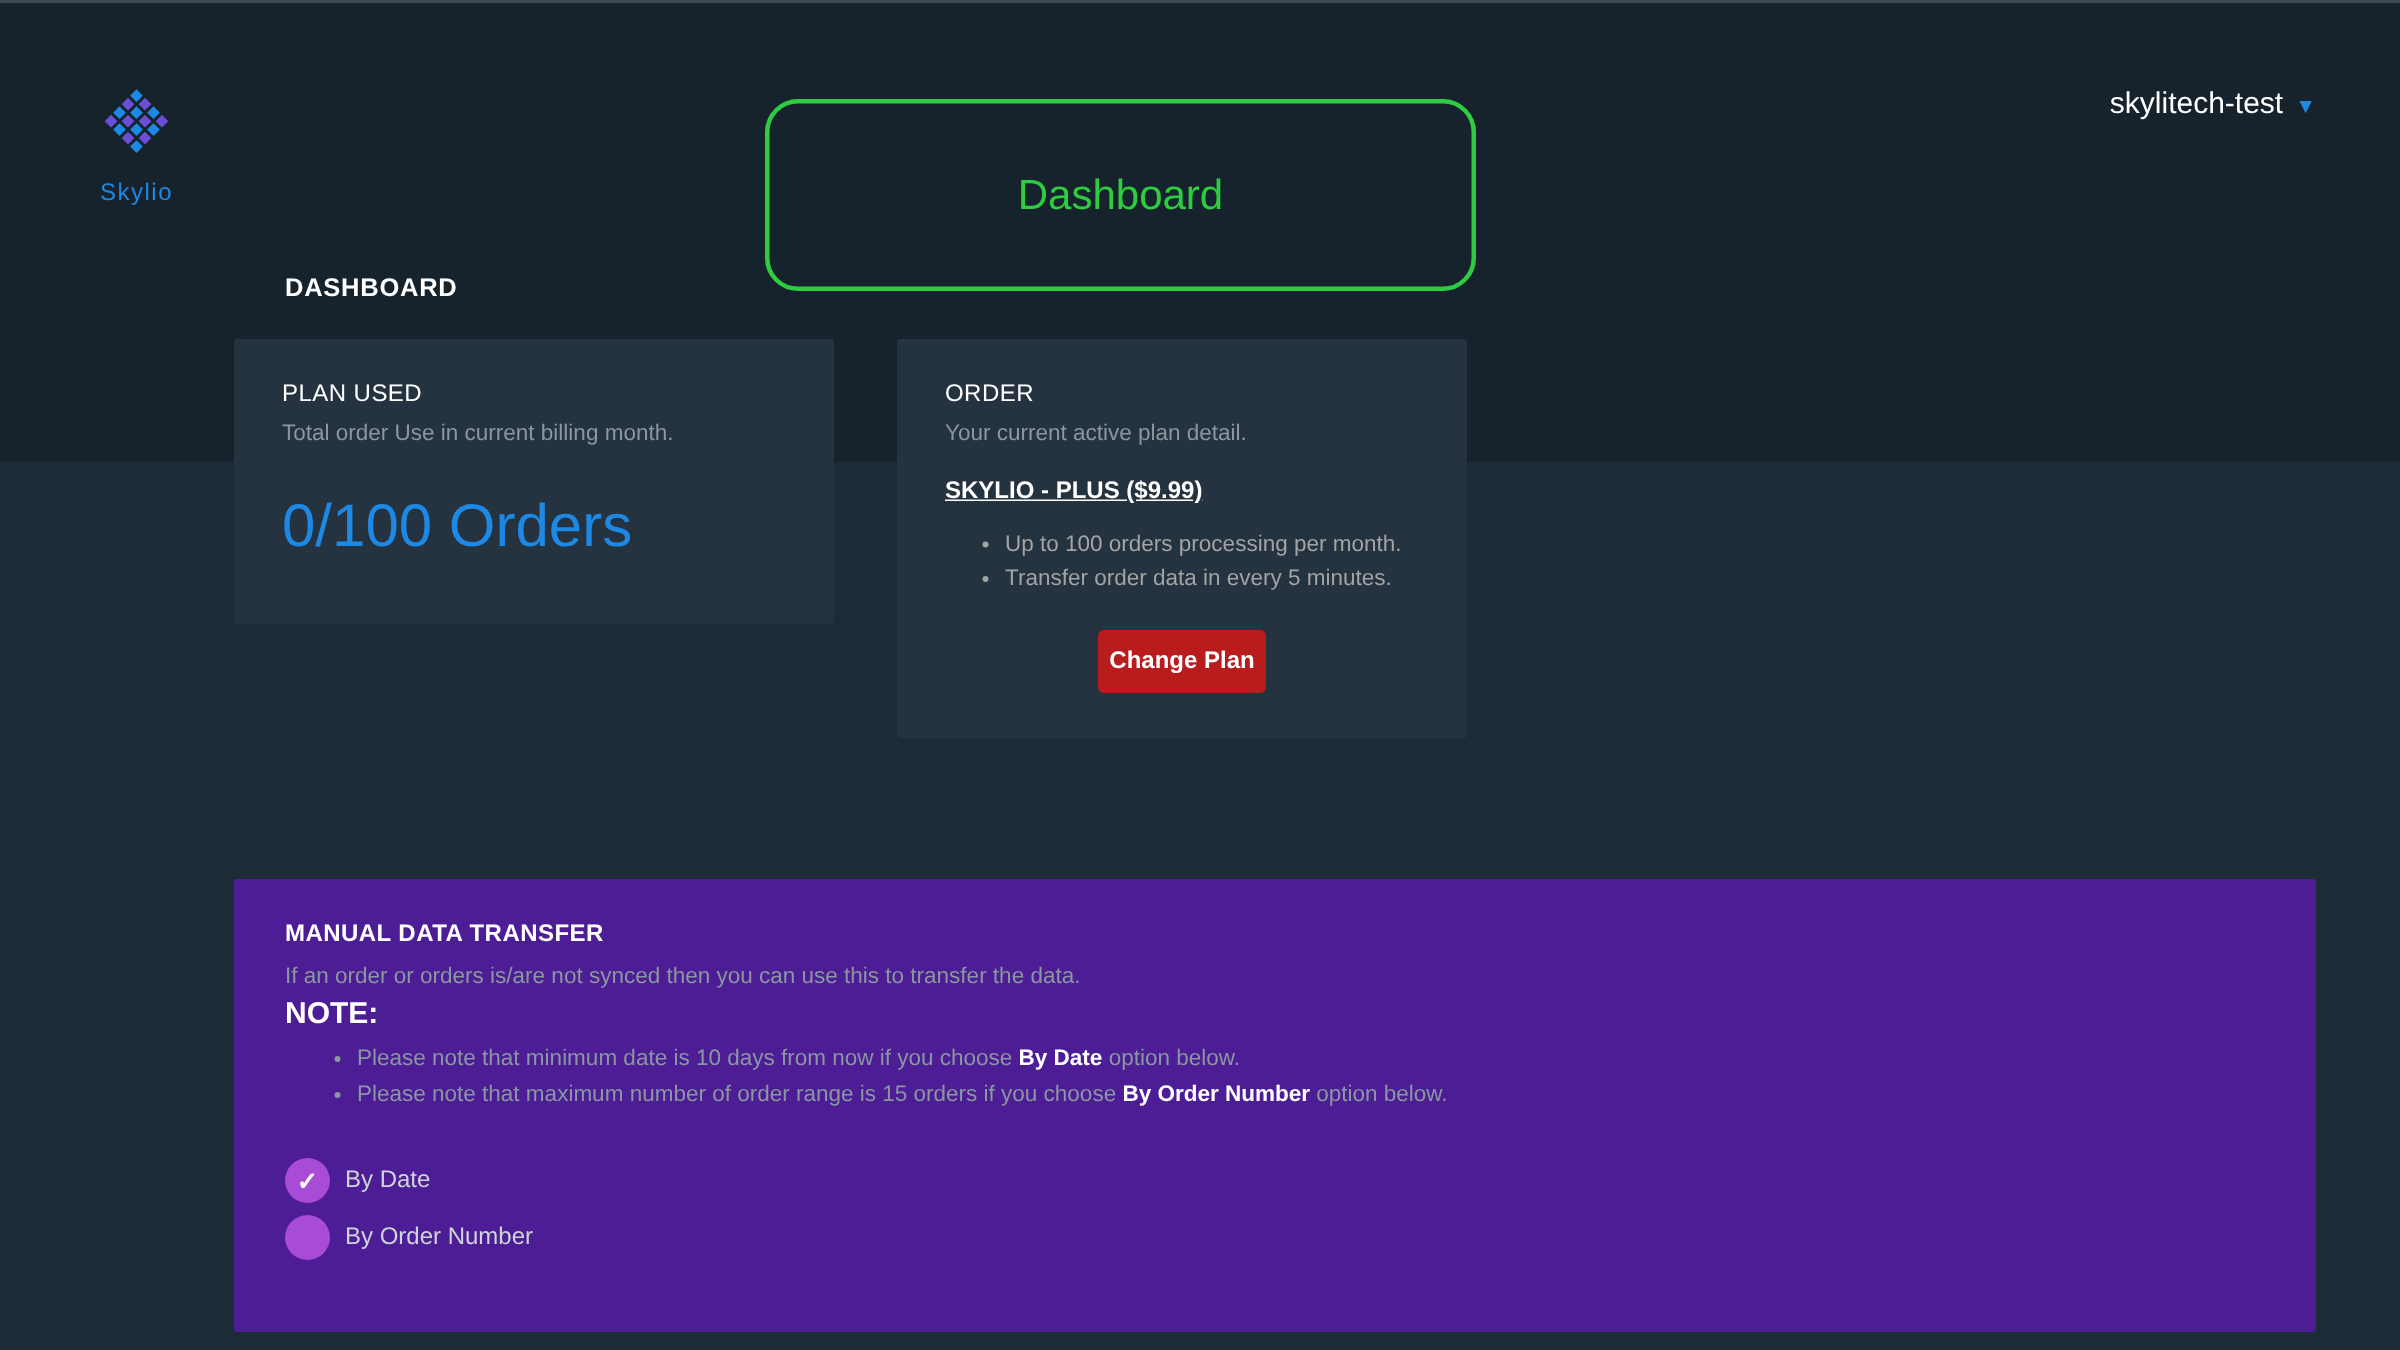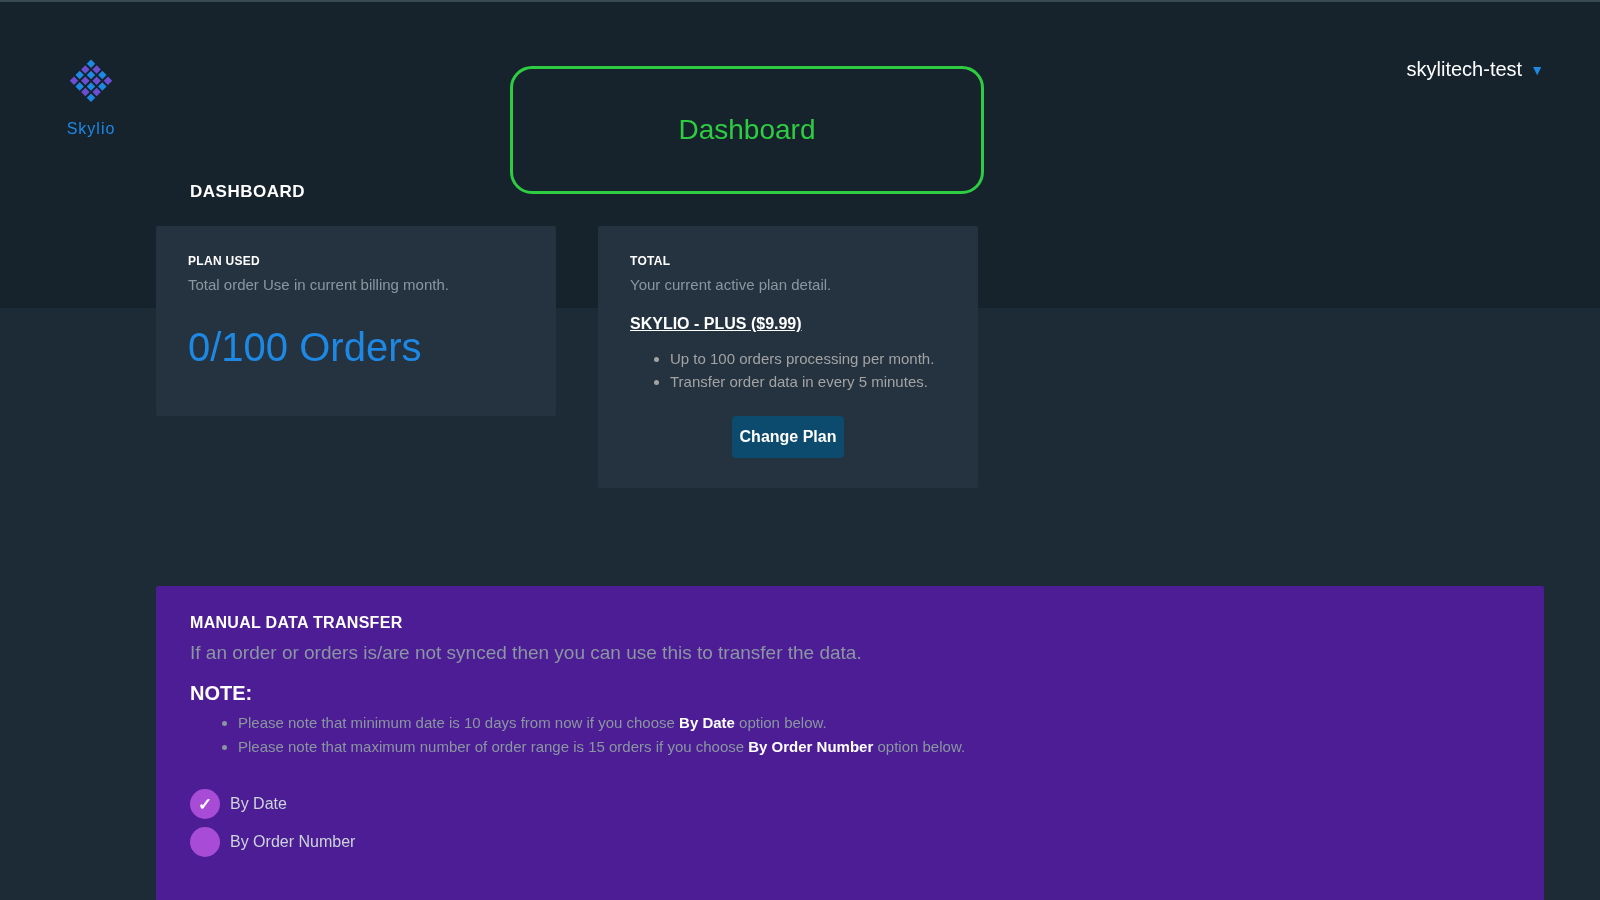--- a/index.html
+++ b/index.html
@@ -90,22 +90,22 @@
   .card {
     background: #24333f;
     padding: 28px 32px 30px 32px;
     border-radius: 2px;
   }
   .card.small { flex: 0 0 400px; min-height: 190px; }
   .card.plan { flex: 0 0 380px; }
 
   .card h3 {
     color: #fff;
-    font-size: 12px;
-    font-weight: 700;
+    font-size: 16px;
+    font-weight: 400;
     margin-bottom: 8px;
     letter-spacing: 0.3px;
   }
   .card .sub {
     font-size: 15px;
     color: #8a97a0;
     margin-bottom: 32px;
   }
   .metric {
     font-size: 40px;
@@ -127,21 +127,21 @@
     margin-bottom: 22px;
   }
   .plan ul li {
     color: #a3a3a3;
     font-size: 15px;
     line-height: 1.55;
   }
   .change-plan {
     display: block;
     margin: 0 auto;
-    background: #0c4a6e;
+    background: #b91c1c;
     color: #fff;
     border: none;
     font-size: 16px;
     font-weight: 600;
     padding: 12px 8px;
     border-radius: 4px;
     cursor: pointer;
   }
 
   .manual-card {
@@ -155,23 +155,23 @@
     min-height: 280px;
   }
   .manual-card .mtitle {
     color: #fff;
     font-weight: 700;
     font-size: 16px;
     letter-spacing: 0.3px;
     margin-bottom: 10px;
   }
   .manual-card .mdesc {
-    font-size: 19px;
+    font-size: 15px;
     color: #8a97a0;
-    margin-bottom: 18px;
+    margin-bottom: 6px;
   }
   .manual-card .note-label {
     color: #fff;
     font-weight: 700;
     font-size: 20px;
     margin-bottom: 6px;
   }
   .manual-card ul.notes {
     list-style: disc;
     padding-left: 48px;
@@ -253,21 +253,21 @@
 <div class="cards">
 
   <div class="card small">
     <h3>PLAN USED</h3>
     <div class="sub">Total order Use in current billing month.</div>
     <div class="metric blue">0/100 Orders</div>
   </div>
 
 
   <div class="card plan">
-    <h3>TOTAL</h3>
+    <h3>ORDER</h3>
     <div class="sub" style="margin-bottom:22px">Your current active plan detail.</div>
     <div class="plan-name">SKYLIO - PLUS ($9.99)</div>
     <ul>
       <li>Up to 100 orders processing per month.</li>
       <li>Transfer order data in every 5 minutes.</li>
     </ul>
     <button class="change-plan">Change Plan</button>
   </div>
 
 </div>

